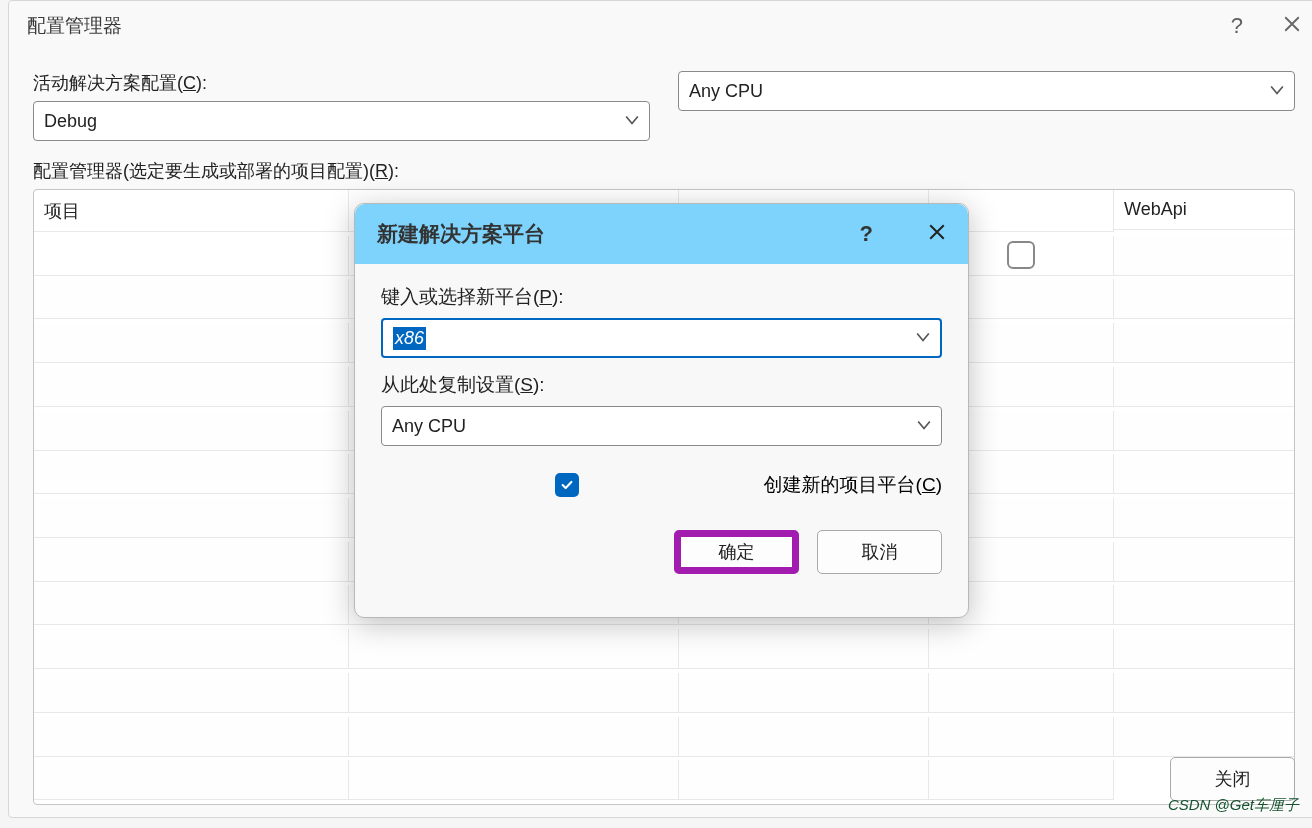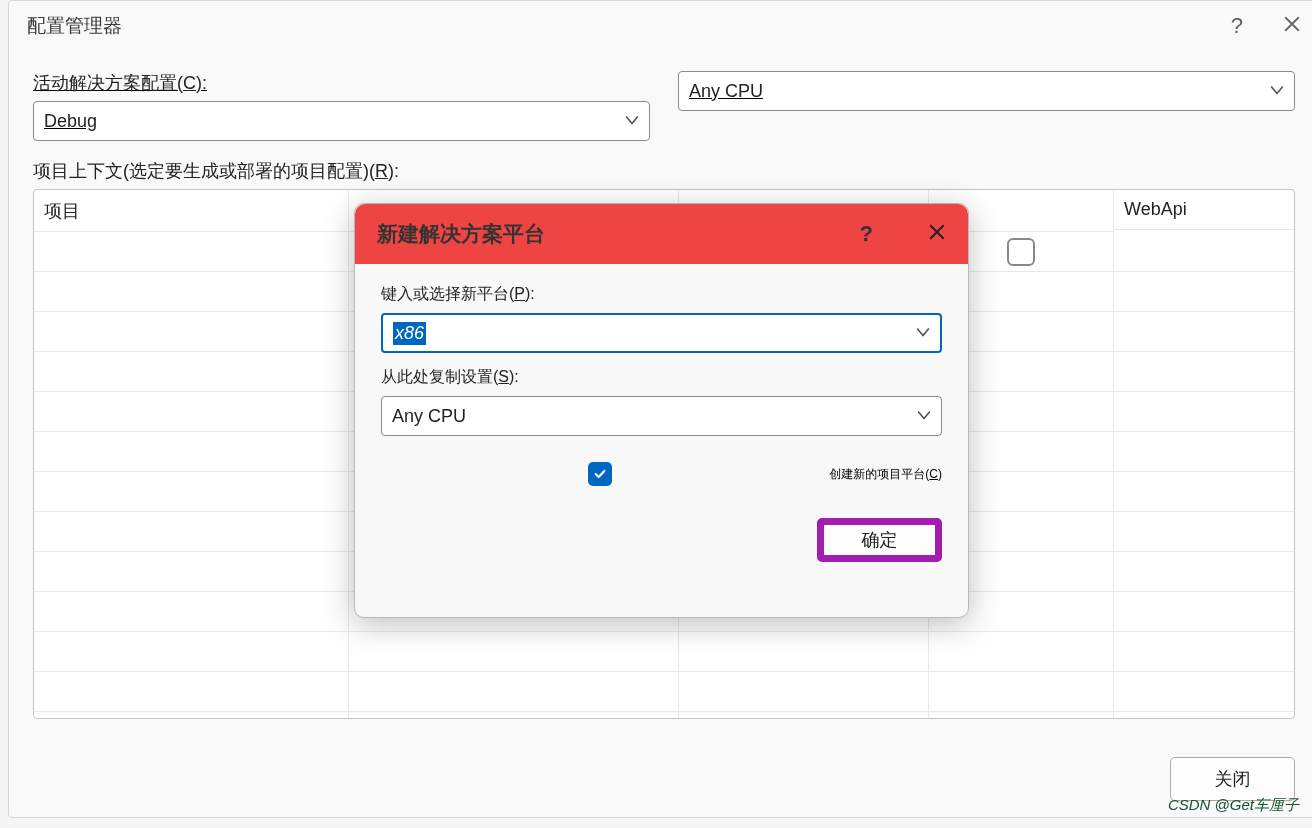--- a/index.html
+++ b/index.html
@@ -7,34 +7,34 @@
 
     .main-window {
       position: absolute; left: 8px; top: 0; width: 1312px; height: 818px;
       background: #f9f9f9; border: 1px solid #d6d6d6; border-radius: 4px;
     }
     .titlebar { height: 50px; display: flex; align-items: center; padding: 0 18px; font-size: 19px; color: #3a3a3a; }
     .titlebar-buttons { margin-left: auto; display: flex; gap: 40px; align-items: center; color: #5f5f5f; }
     .titlebar-buttons span { font-size: 22px; cursor: pointer; }
     .content { padding: 20px 24px 0 24px; }
     .two-col { display: flex; gap: 28px; }
-    .col { flex: 1; display: flex; flex-direction: column; text-decoration: underline; }
+    .col { flex: 1; display: flex; flex-direction: column; }
     .field-label { font-size: 18px; color: #222; margin-bottom: 6px; }
     .u { text-decoration: underline; }
     .combo {
       width: 100%; height: 40px; background: #fff; border: 1px solid #8a8a8a; border-radius: 4px;
       display: flex; align-items: center; padding: 2px 10px; font-size: 18px; color: #222; cursor: pointer;
     }
     .combo .chev { margin-left: auto; color: #555; }
 
     .table-section { margin-top: 18px; }
     .table {
       width: 100%; border: 1px solid #c5c5c5; border-radius: 4px; background: #fff;
       display: grid; grid-template-columns: 315px 330px 250px 185px 195px;
-      height: 530px; overflow: hidden;
+      height: 616px; overflow: hidden;
     }
     .th, .td { border-right: 1px solid #e8e8e8; border-bottom: 1px solid #e8e8e8; padding: 6px 10px; display: flex; align-items: center; font-size: 18px; }
     .th { font-weight: 400; color: #222; height: 42px; }
     .td { height: 40px; color: #222; }
     .td.blank { background: #fefefe; }
     .checkbox {
       width: 28px; height: 28px; border-radius: 6px; display: flex; align-items: center; justify-content: center; margin: 0 auto;
     }
     .checkbox.checked { background: #0067c0; color: #fff; }
     .checkbox.unchecked { border: 2px solid #888; background: #fff; }
@@ -48,29 +48,29 @@
     .watermark { position: absolute; right: 20px; bottom: 2px; color: #14532d; font-size: 15px; font-style: italic; text-align: right; }
 
     
     .modal {
       position: absolute; left: 345px; top: 202px; width: 615px; height: 415px;
       background: #f8f8f8; border: 1px solid #b8b8b8; border-radius: 10px;
       box-shadow: 0 6px 30px rgba(0,0,0,0.25);
     }
     .modal-title {
       height: 60px; display: flex; align-items: center; padding: 0 22px;
-      background: #ef4444; border-radius: 10px 10px 0 0; font-size: 21px; font-weight: 600; color: #333;
+      background: #7dd3fc; border-radius: 10px 10px 0 0; font-size: 21px; font-weight: 600; color: #333;
     }
     .modal-title-buttons { margin-left: auto; display: flex; gap: 55px; font-size: 22px; color: #333; }
     .modal-title-buttons span { cursor: pointer; }
     .modal-body { padding: 20px 26px; }
-    .modal-body .field-label { font-size: 16px; margin-bottom: 8px; }
+    .modal-body .field-label { font-size: 19px; margin-bottom: 8px; }
     .combo.focused { border: 2px solid #0067c0; }
     .combo .sel { background: #0067c0; color: #fff; padding: 1px 2px; font-style: italic; }
-    .modal-check { display: flex; align-items: center; gap: 10px; margin-top: 26px; font-size: 12px; }
+    .modal-check { display: flex; align-items: center; gap: 10px; margin-top: 26px; font-size: 19px; }
     .modal-check .checkbox.small { width: 24px; height: 24px; border-radius: 5px; }
     .modal-footer { display: flex; gap: 18px; justify-content: flex-end; margin-top: 32px; }
     .btn.primary { border: 7px solid #a21caf; }
 
     svg.chev-svg { width: 14px; height: 14px; }
     svg.check-svg { width: 18px; height: 18px; }
     svg.close-svg { width: 18px; height: 18px; }
   </style>
 </head>
 <body>
@@ -111,21 +111,21 @@
             <svg class="chev-svg" viewBox="0 0 12 12">
                 <path d="M1 3 L6 9 L11 3" stroke="#555" stroke-width="1.4" fill="none"></path>
               </svg>
           </span>
         </div>
       </div>
     </div>
 
     <div class="table-section">
       <div class="field-label">
-        <span>项目上下文(选定要生成或部署的项目配置)(</span><span class="u">R</span><span>):</span>
+        <span>配置管理器(选定要生成或部署的项目配置)(</span><span class="u">R</span><span>):</span>
       </div>
       <div class="table">
         <div class="th">项目</div>
         <div class="th"></div>
         <div class="th"></div>
         <div class="th"></div>
 
         <div class="td">WebApi</div>
         <div class="td"></div>
         <div class="td"></div>
@@ -251,18 +251,19 @@
               <path d="M3 8 L6.5 11.5 L13 4.5" stroke="#fff" stroke-width="2.4" fill="none" stroke-linecap="round" stroke-linejoin="round"></path>
             </svg>
         </div>
         <span>
           <span>创建新的项目平台(</span><span class="u">C</span><span>)</span>
         </span>
       </div>
 
       <div class="modal-footer">
         <button class="btn primary">确定</button>
+        <button class="btn">取消</button>
       </div>
     </div>
   </div>
 
   <div class="watermark">CSDN @Get车厘子</div>
 </div>
 
 </body></html>

